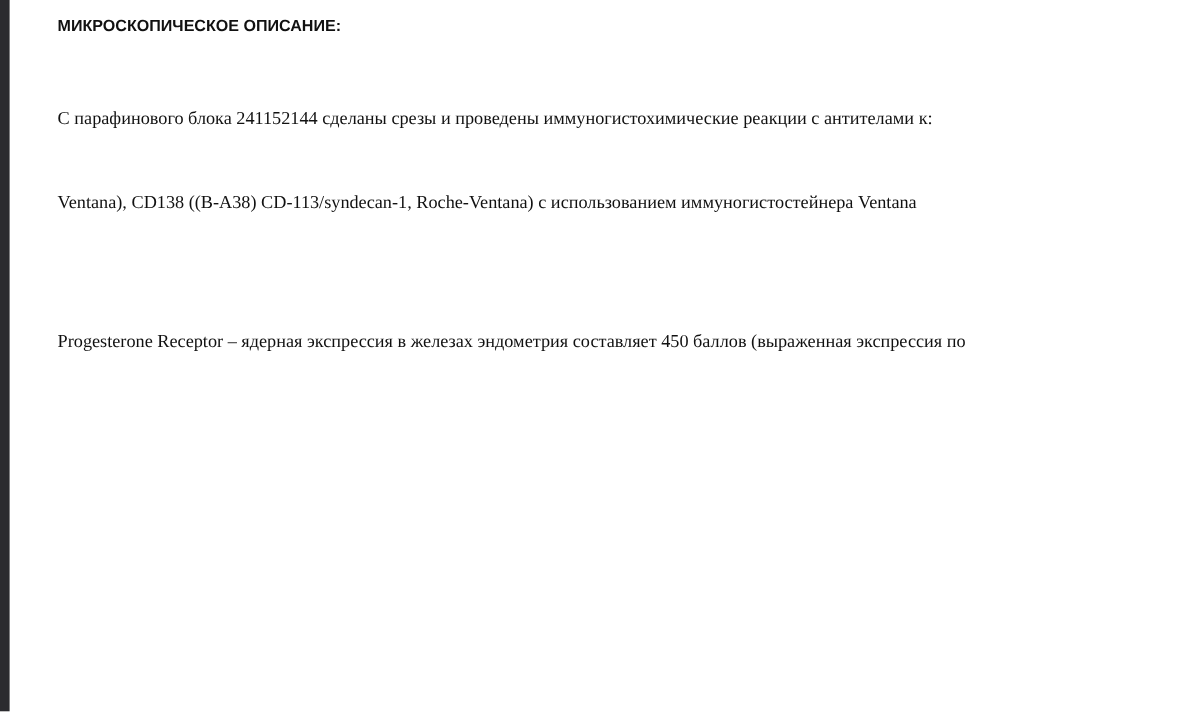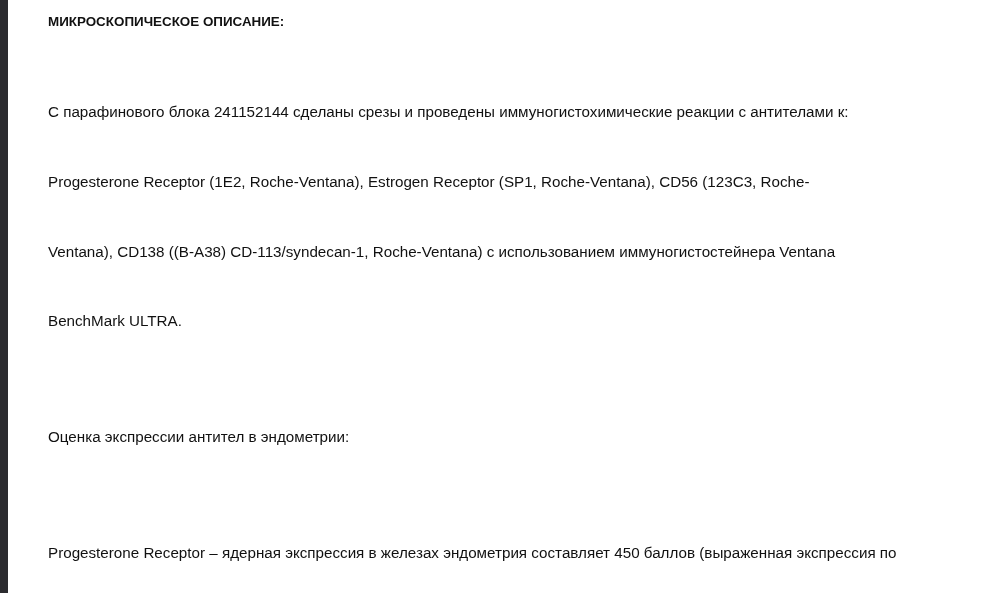--- a/index.html
+++ b/index.html
@@ -30,51 +30,47 @@
       top: 12px;
       width: 900px;
       font-family: "Liberation Sans", sans-serif;
       font-size: 15.2px;
       color: #111111;
       line-height: 23.2px;
     }
     .heading {
       font-weight: bold;
       font-size: 13.4px;
-      margin: 0 0 22px 0;
+      margin: 0 0 9px 0;
       line-height: 20px;
     }
     .para {
       margin: 0;
       white-space: pre-wrap;
     }
     .line {
       display: block;
       white-space: pre;
+      font-family: Liberation Serif, serif;
     }
   </style>
 </head>
 <body>
 
 <div class="frame">
   <div class="left-strip"></div>
 
   <div class="page">
 
     <div class="heading">МИКРОСКОПИЧЕСКОЕ ОПИСАНИЕ:</div>
 
     <div class="section">
       <p class="para">
         <span class="line">С парафинового блока 241152144 сделаны срезы и проведены иммуногистохимические реакции с антителами к:</span>
-        <span class="line">Progesterone Receptor (1E2, Roche-Ventana), Estrogen Receptor (SP1, Roche-Ventana), CD56 (123C3, Roche-</span>
         <span class="line">Ventana), CD138 ((B-A38) CD-113/syndecan-1, Roche-Ventana) с использованием иммуногистостейнера Ventana</span>
-        <span class="line">BenchMark ULTRA.</span>
-      </p>
-      <p class="para">
-        <span class="line">Оценка экспрессии антител в эндометрии:</span>
       </p>
       <p class="para">
         <span class="line">Progesterone Receptor – ядерная экспрессия в железах эндометрия составляет 450 баллов (выраженная экспрессия по</span>
         
       </p>
 
     </div>
 
   </div>
 </div>

